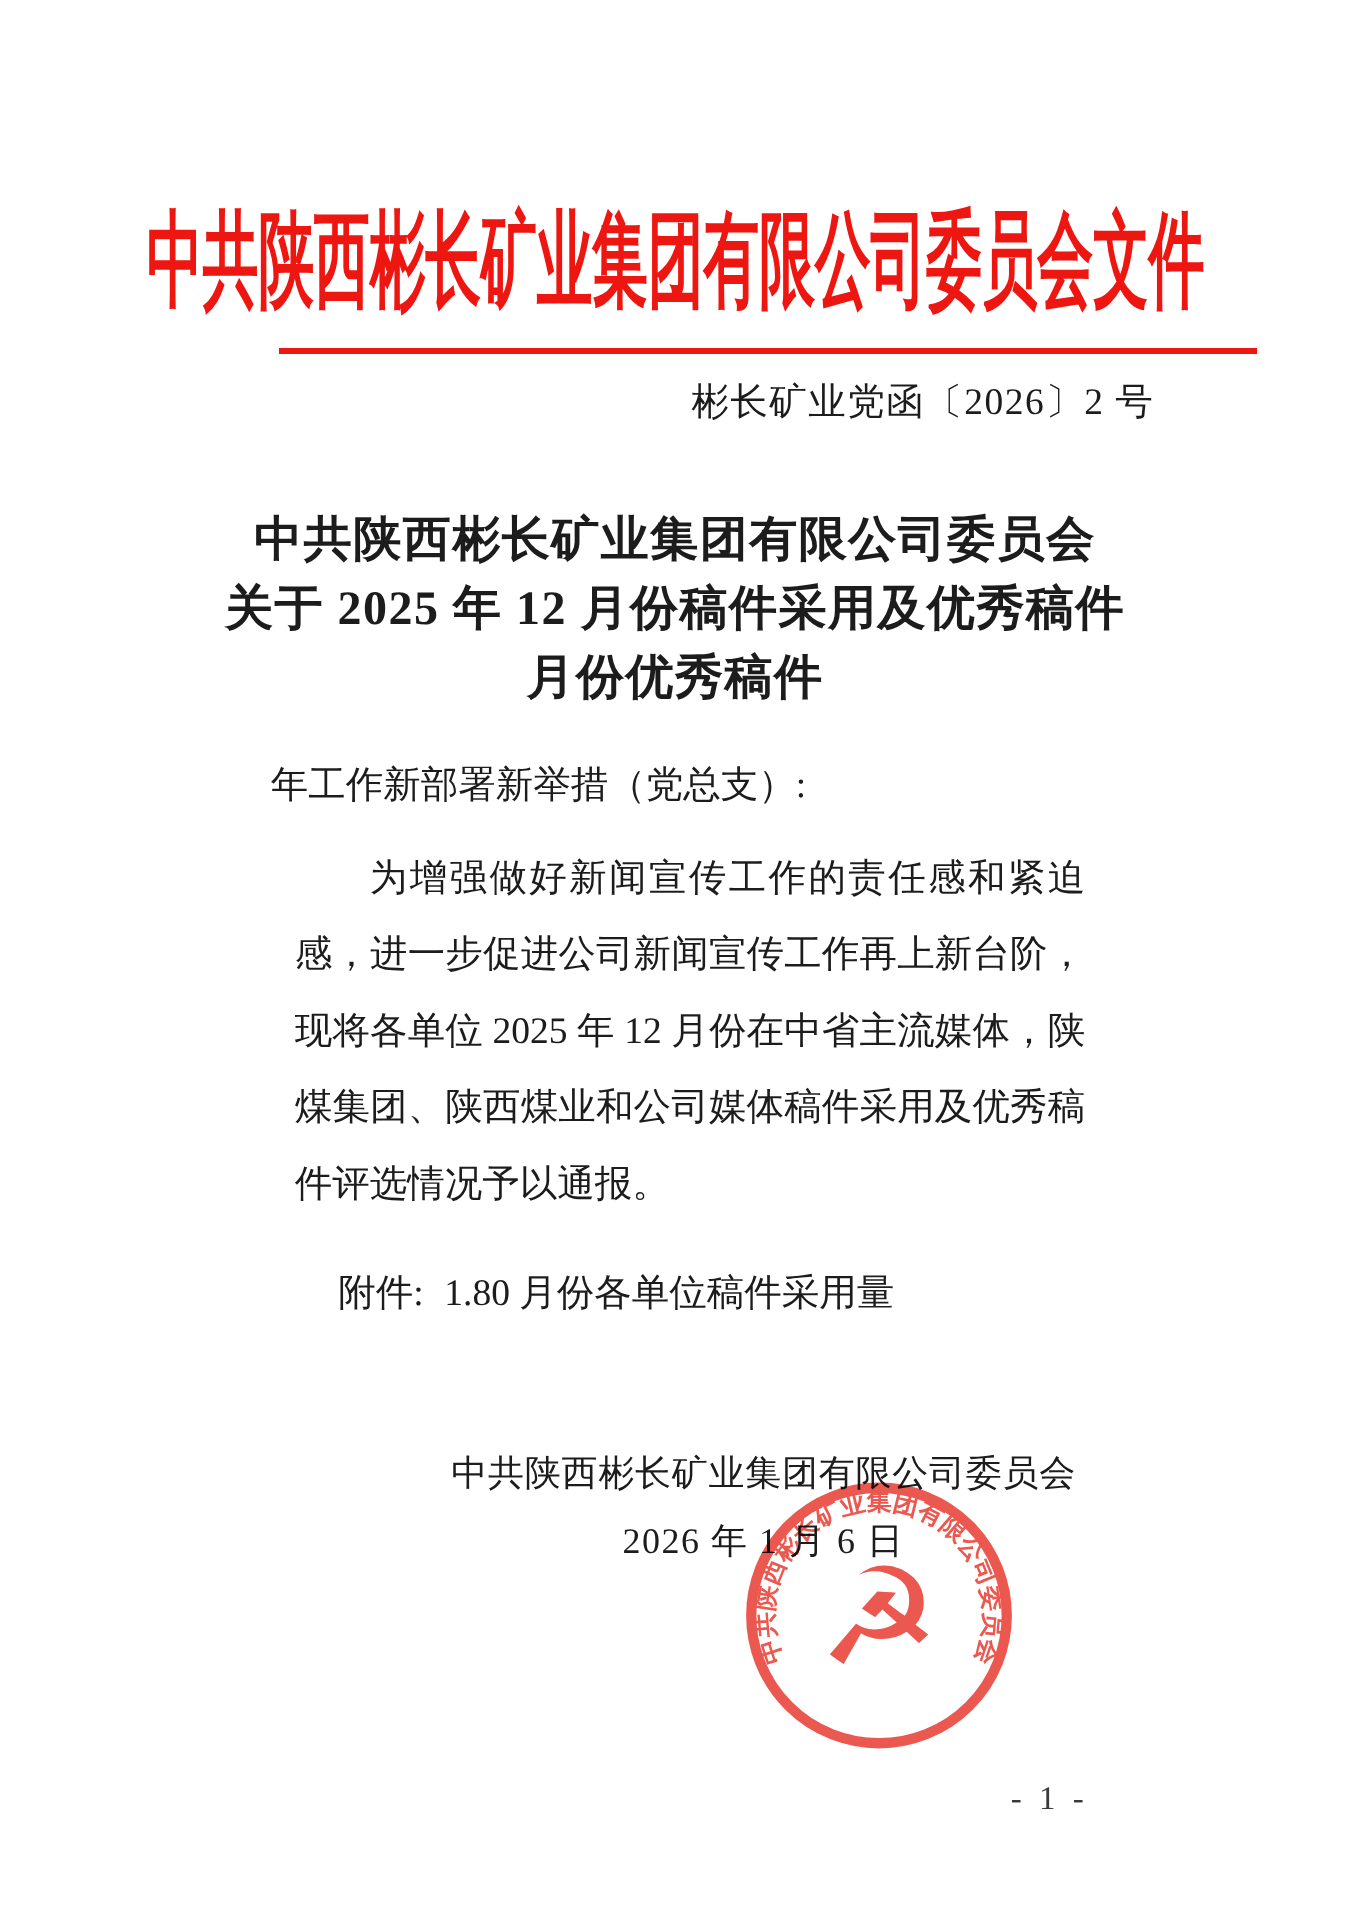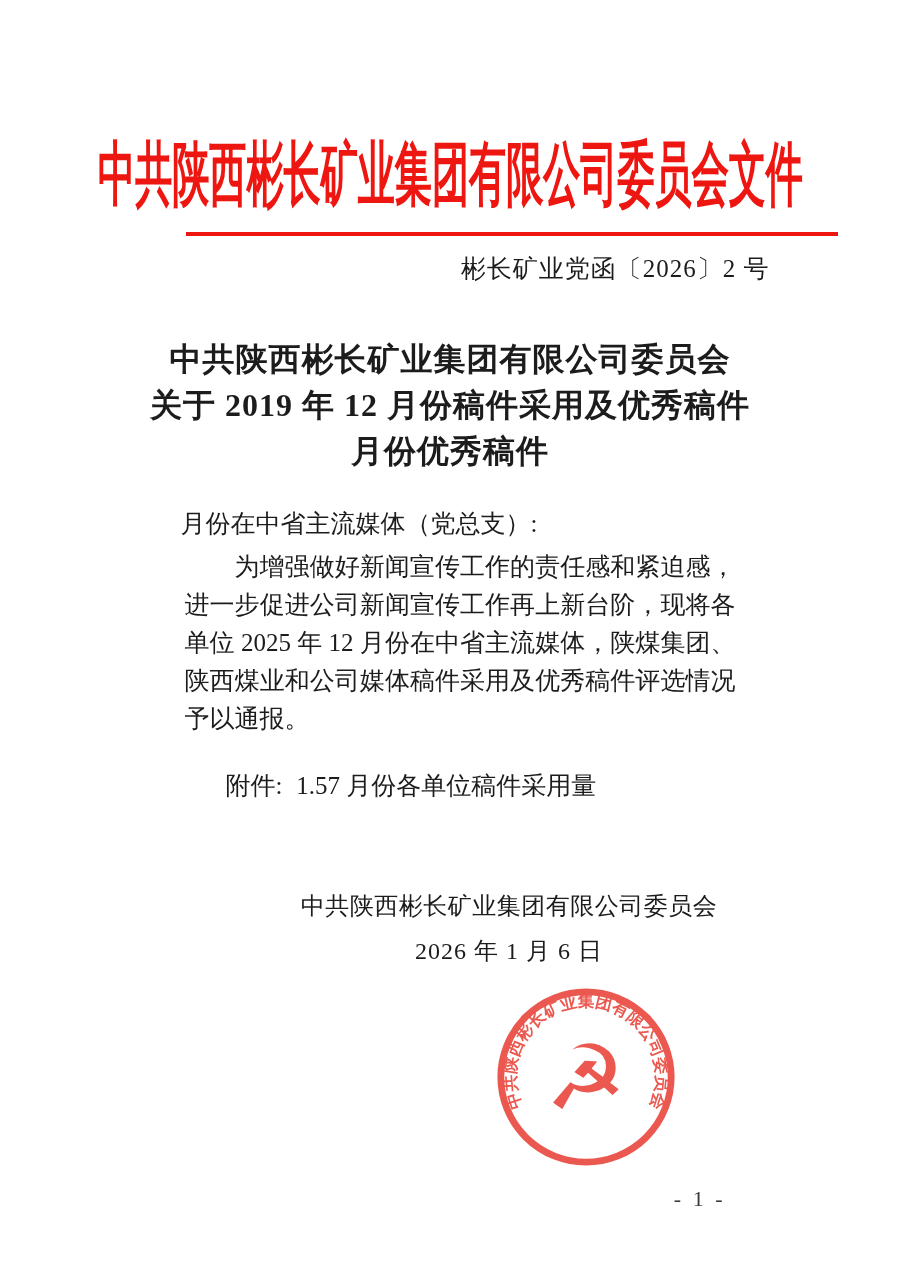--- a/index.html
+++ b/index.html
@@ -51,24 +51,24 @@
   }
   .body-text {
     padding: 0 98px 0 118px;
     font-size: 25px;
   }
   .salutation {
     margin: 30px 0 0 0;
     line-height: 40px;
   }
   p.para {
-    margin: 4px;
+    margin: 16px;
     text-indent: 2em;
     text-align: justify;
-    line-height: 38px;
+    line-height: 51px;
   }
   p.para + p.para { margin-top: 5px; }
   .attachments {
     margin-top: 26px;
     line-height: 44px;
   }
   .attach-line1 { margin-left: 1.8em; }
   .attach-label { margin-right: 0.55em; }
   .attach-line2 { margin-left: 4.35em; }
   .signature-block {
@@ -106,33 +106,33 @@
 <div class="page">
 
   <div class="header-title">中共陕西彬长矿业集团有限公司委员会文件</div>
 
   <div class="red-line"></div>
 
   <div class="doc-number">彬长矿业党函〔2026〕2 号</div>
 
   <div class="doc-title">
     <div>中共陕西彬长矿业集团有限公司委员会</div>
-    <div>关于 2019 年 12 月份稿件采用及优秀稿件</div>
+    <div>关于 2025 年 12 月份稿件采用及优秀稿件</div>
     <div>月份优秀稿件</div>
   </div>
 
   <div class="body-text">
-    <p class="salutation">月份在中省主流媒体（党总支）:</p>
+    <p class="salutation">年工作新部署新举措（党总支）:</p>
 
     <p class="para">为增强做好新闻宣传工作的责任感和紧迫感，进一步促进公司新闻宣传工作再上新台阶，现将各单位 2025 年 12 月份在中省主流媒体，陕煤集团、陕西煤业和公司媒体稿件采用及优秀稿件评选情况予以通报。</p>
 
 
     <div class="attachments">
       <div class="attach-line1">
-        <span class="attach-label">附件:</span><span>1.57 月份各单位稿件采用量</span>
+        <span class="attach-label">附件:</span><span>1.80 月份各单位稿件采用量</span>
       </div>
     </div>
   </div>
 
   <div class="signature-block">
     <div class="sig-inner">
       <div class="sig-name">中共陕西彬长矿业集团有限公司委员会</div>
       <div class="sig-date">2026 年 1 月 6 日</div>
     </div>
   </div>

